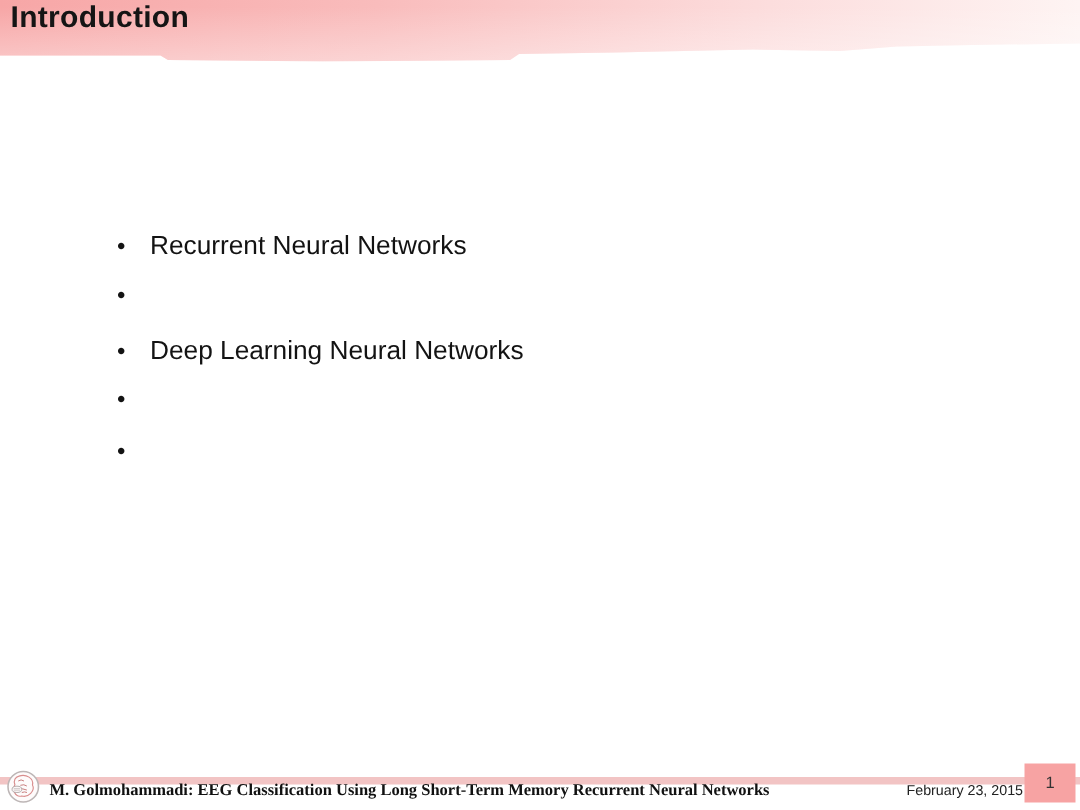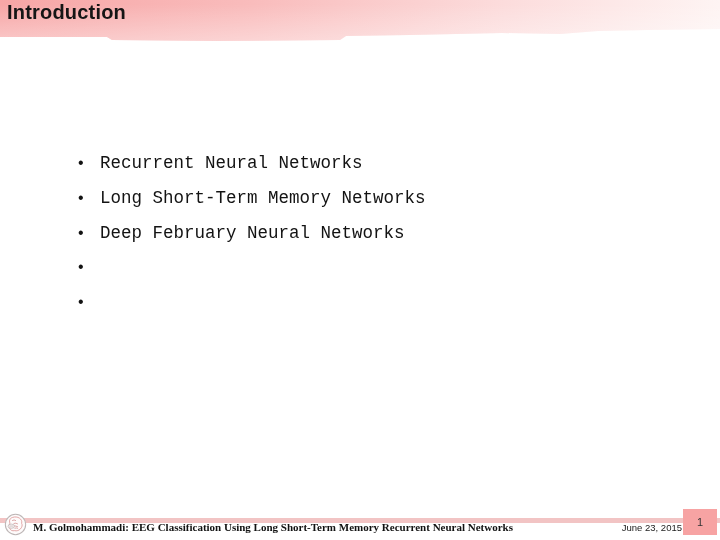--- a/index.html
+++ b/index.html
@@ -58,21 +58,20 @@
   .bullet-marker {
     width: 22px;
     flex: 0 0 22px;
     font-size: 16px;
     color: #131313;
   }
   .bullet-text {
     font-size: 17.5px;
     color: #131313;
     white-space: nowrap;
-    font-family: Liberation Mono, monospace;
   }
 
   
   .footer-strip {
     position: absolute;
     left: 0;
     top: 518px;
     width: 720px;
     height: 5px;
     background: #f2c4c4;
@@ -129,41 +128,40 @@
   <div class="header-band"></div>
   <h1 class="slide-title">Introduction</h1>
 
   <div class="bullet-list">
     <div class="bullet-item">
       <span class="bullet-marker">•</span>
       <span class="bullet-text">Recurrent Neural Networks</span>
     </div>
     <div class="bullet-item">
       <span class="bullet-marker">•</span>
-      <span class="bullet-text">Long Short-Term Memory Networks</span>
     </div>
     <div class="bullet-item">
       <span class="bullet-marker">•</span>
-      <span class="bullet-text">Deep February Neural Networks</span>
+      <span class="bullet-text">Deep Learning Neural Networks</span>
     </div>
     <div class="bullet-item">
       <span class="bullet-marker">•</span>
     </div>
     <div class="bullet-item">
       <span class="bullet-marker">•</span>
     </div>
   </div>
 
   <div class="footer-strip"></div>
 
   <svg class="seal-logo" viewBox="0 0 24 24">
     <circle cx="12" cy="12" r="10.6" fill="#fefbfb" stroke="#bdb6b6" stroke-width="1.1"></circle>
     <path d="M9 4.6 C 14 2.8, 19.6 6.2, 18.4 10.8 C 20.6 14.6, 15.4 19.8, 11 18.4 C 6.2 19.6, 4.2 14, 6.2 10.6 C 5 7.4, 6.6 5.2, 9 4.6 Z" fill="none" stroke="#d98e8e" stroke-width="0.8"></path>
     <path d="M8.5 8 q2 -1.5 4 0 M10 11 q2.5 -1 4.5 0.5 M8.5 13.5 q3 -0.5 6 0.8 M11 16 q2 -0.8 3.6 0" fill="none" stroke="#c06a6a" stroke-width="0.6"></path>
     <ellipse cx="7.6" cy="13.8" rx="3.4" ry="2.2" fill="#fdf6f6" stroke="#a9a2a2" stroke-width="0.6"></ellipse>
     <path d="M5.4 13.3 h4.4 M5.4 14.4 h4.4" stroke="#b3abab" stroke-width="0.4"></path>
   </svg>
 
   <span class="footer-citation">M. Golmohammadi: EEG Classification Using Long Short-Term Memory Recurrent Neural Networks</span>
-  <span class="footer-date">June 23, 2015</span>
+  <span class="footer-date">February 23, 2015</span>
   <div class="page-badge">1</div>
 
 </div>
 
 </body></html>

